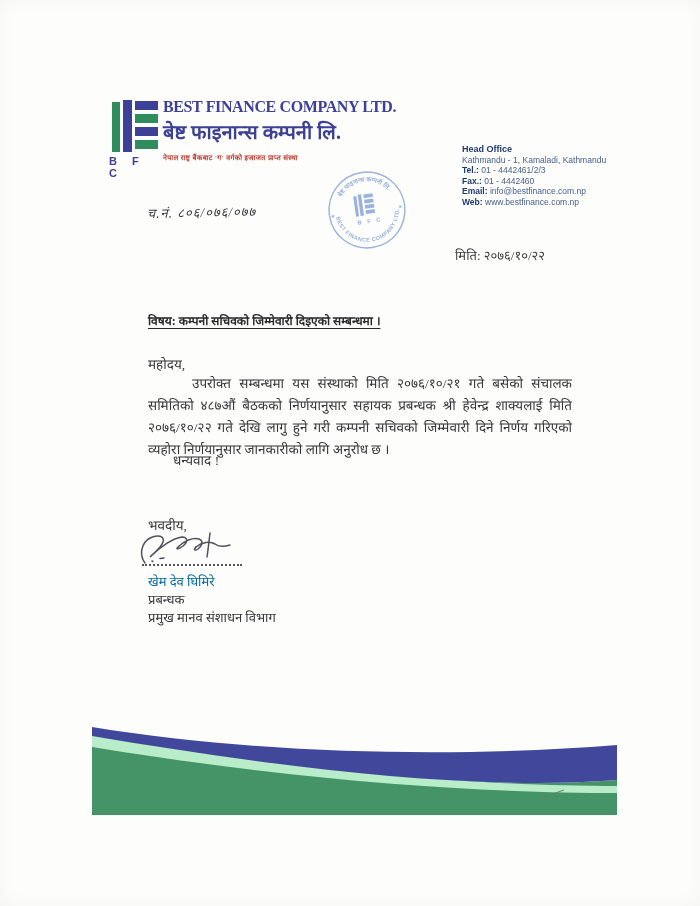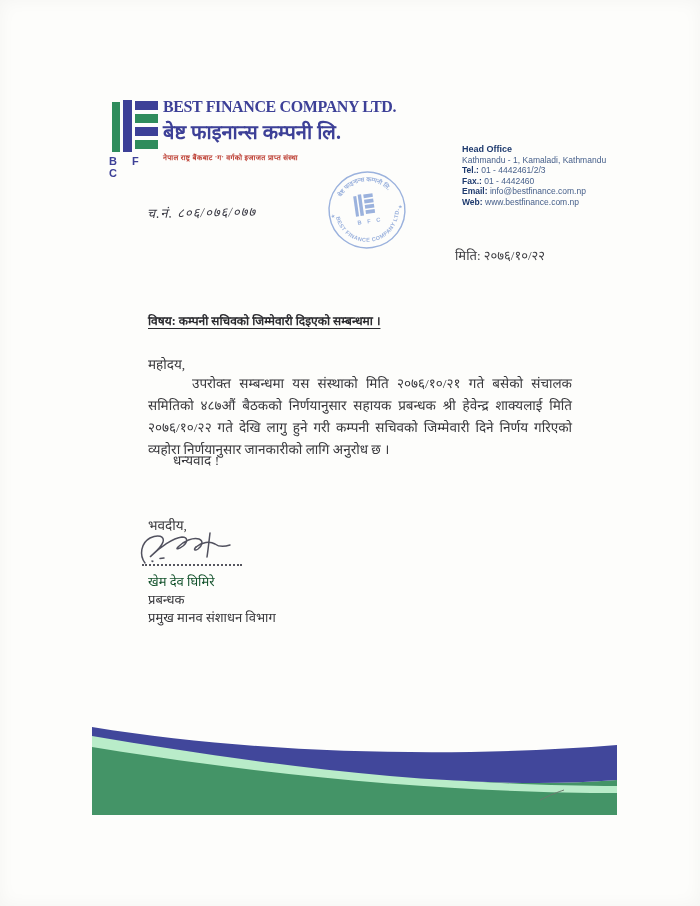--- a/index.html
+++ b/index.html
@@ -66,21 +66,21 @@
     left: 148px; top: 373px; width: 424px;
     font-size: 13.5px; line-height: 22px; color: #37373b;
     text-align: justify; text-align-last: left; text-indent: 44px;
   }
   .thanks { left: 173px; top: 451px; font-size: 13.5px; color: #37373b; }
 
   
   .closing { left: 148px; top: 516px; font-size: 13.5px; color: #37373b; }
   .sig-svg { left: 138px; top: 527px; width: 105px; height: 42px; }
   .sig-dots { left: 142px; top: 564px; width: 100px; border-bottom: 2px dotted #55555e; }
-  .sig-name  { left: 148px; top: 572px; font-size: 13px; color: #14532d; }
+  .sig-name  { left: 148px; top: 572px; font-size: 13px; color: #0369a1; }
   .sig-post1 { left: 148px; top: 590px; font-size: 13px; color: #37373b; }
   .sig-post2 { left: 148px; top: 608px; font-size: 13px; color: #37373b; }
 
   
   .footer-svg { left: 0; top: 0; width: 700px; height: 906px; pointer-events: none; }
 </style>
 </head>
 <body>
 
 <div class="page" style="--logo-blue:#3d4097; --logo-green:#2f8c5c; --stamp-blue:#8aa5d8;">

